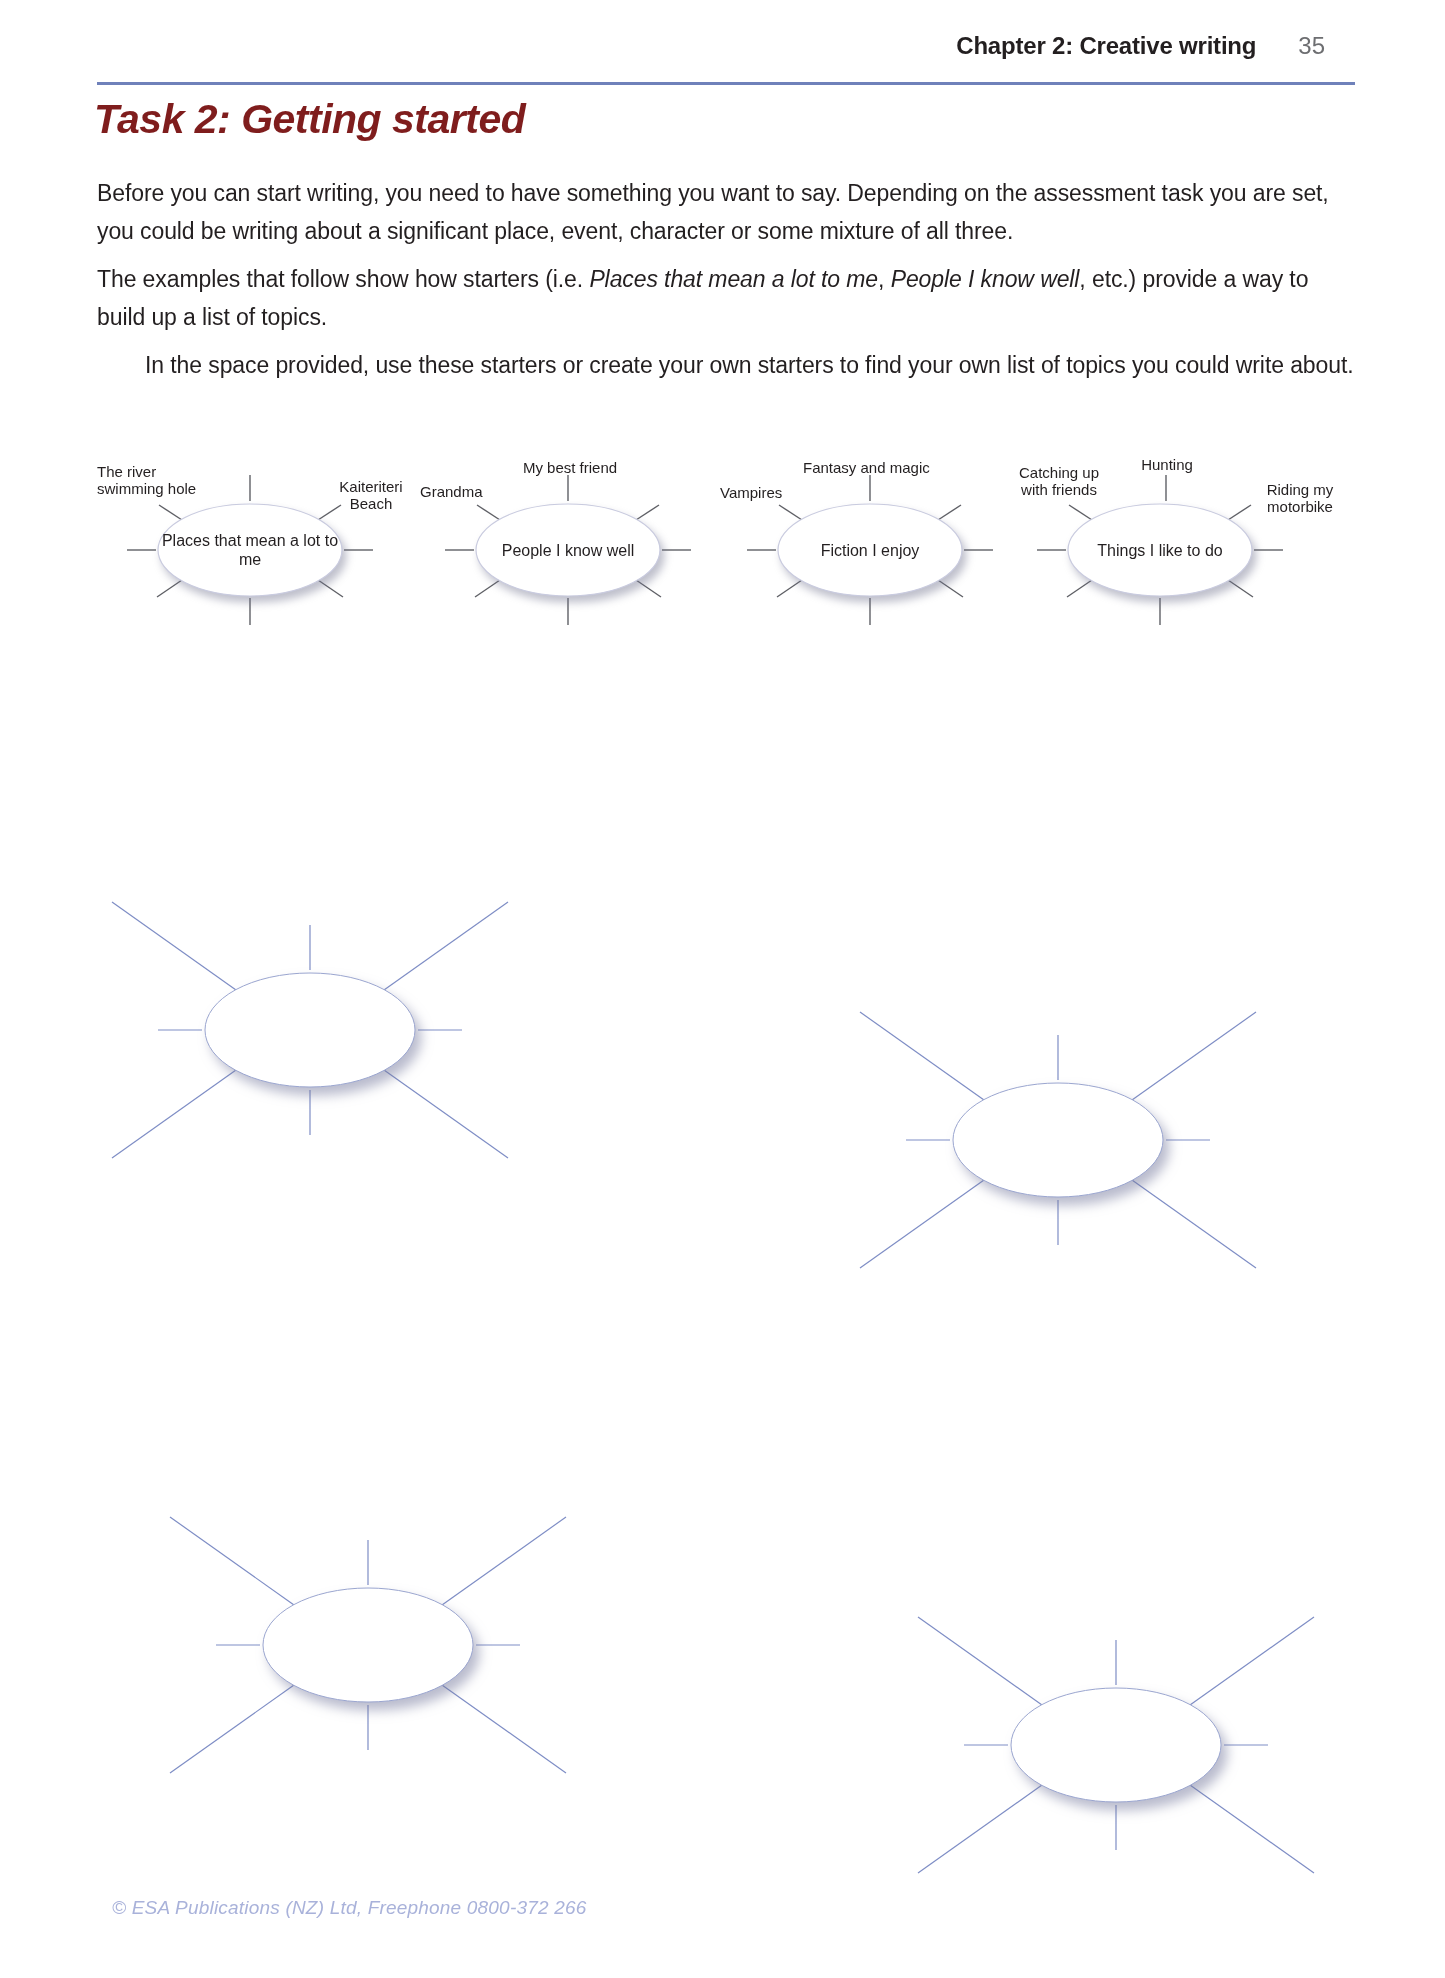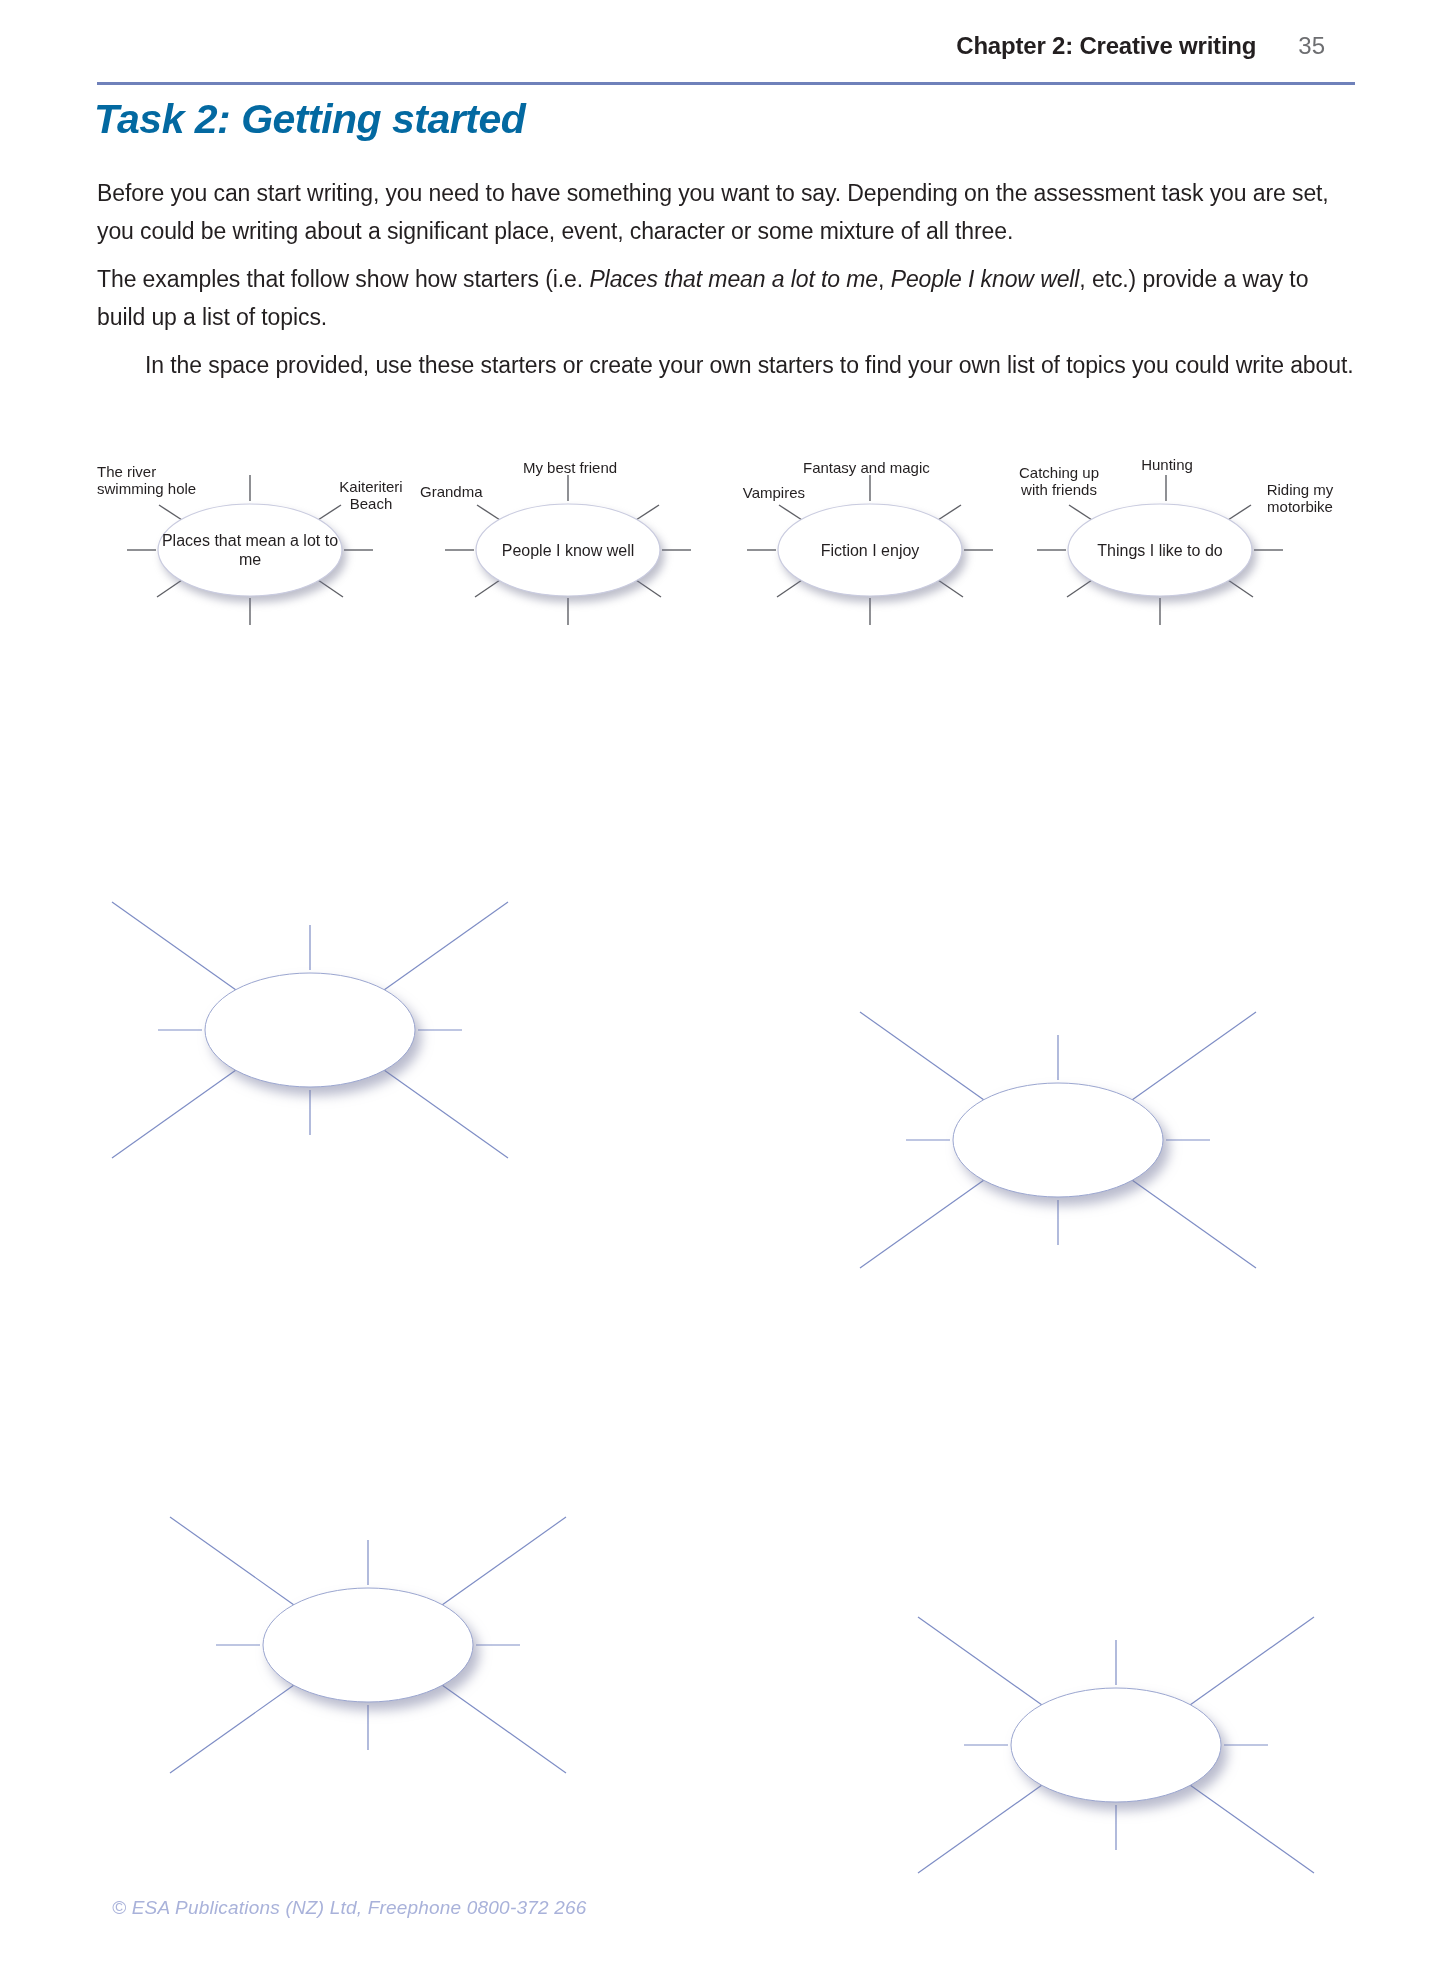--- a/index.html
+++ b/index.html
@@ -19,21 +19,21 @@
   .chapter-title{font-size:24px;font-weight:bold;color:#231f20;letter-spacing:-0.2px;}
   .page-number{font-size:24px;font-weight:normal;color:#6d6e71;}
   .header-rule{
     position:absolute;left:97px;top:82px;width:1258px;height:3px;
     background:#6f81ba;
   }
   
   .task-title{
     position:absolute;left:94px;top:96px;
     font-size:41px;font-weight:bold;font-style:italic;
-    color:#0369a1;letter-spacing:-0.5px;
+    color:#7f1d1d;letter-spacing:-0.5px;
   }
   .para{
     position:absolute;left:97px;width:1255px;
     font-size:23px;line-height:38px;color:#231f20;
     letter-spacing:-0.1px;
   }
   .para em{font-style:italic;}
   #para1{top:174px;}
   #para2{top:260px;}
   #para3{top:346px;margin-left:48px;}
@@ -129,21 +129,21 @@
         <line class="ex-spoke" x1="221" y1="67" x2="244" y2="52"></line>
         <line class="ex-spoke" x1="30" y1="97" x2="59" y2="97"></line>
         <line class="ex-spoke" x1="247" y1="97" x2="276" y2="97"></line>
         <line class="ex-spoke" x1="85" y1="127" x2="60" y2="144"></line>
         <line class="ex-spoke" x1="221" y1="127" x2="246" y2="144"></line>
         <line class="ex-spoke" x1="153" y1="145" x2="153" y2="172"></line>
       </g>
       <ellipse class="ex-ellipse" cx="153" cy="97" rx="92" ry="46"></ellipse>
     </svg>
     <div class="ex-center">Fiction I enjoy</div>
-    <div class="ex-label" style="left:10px;top:31px;width:78px;text-align:right;">Vampires</div>
+    <div class="ex-label" style="left:3px;top:31px;width:78px;text-align:left;">Vampires</div>
     <div class="ex-label" style="left:86px;top:6px;width:135px;text-align:left;">Fantasy and magic</div>
   </div>
 
   <div class="ex-spider" style="left:1007px;top:453px;">
     <svg width="340" height="180" viewBox="0 0 340 180">
       <g>
         <line class="ex-spoke" x1="159" y1="22" x2="159" y2="48"></line>
         <line class="ex-spoke" x1="62" y1="52" x2="85" y2="67"></line>
         <line class="ex-spoke" x1="221" y1="67" x2="244" y2="52"></line>
         <line class="ex-spoke" x1="30" y1="97" x2="59" y2="97"></line>

